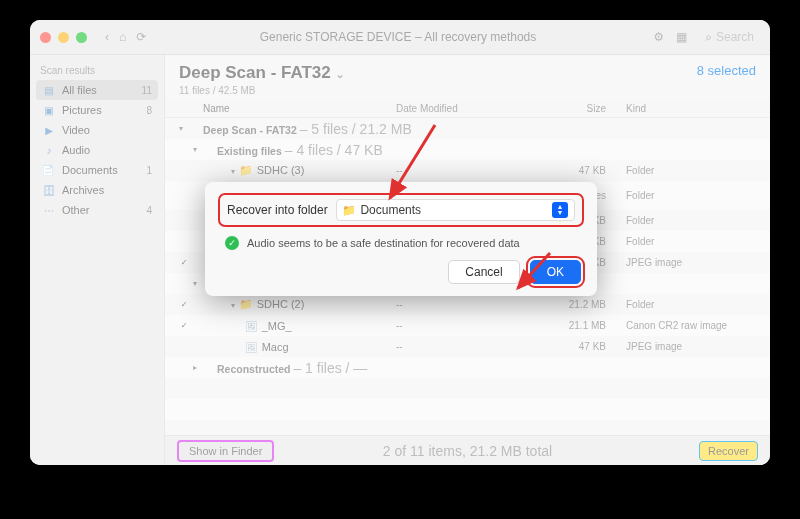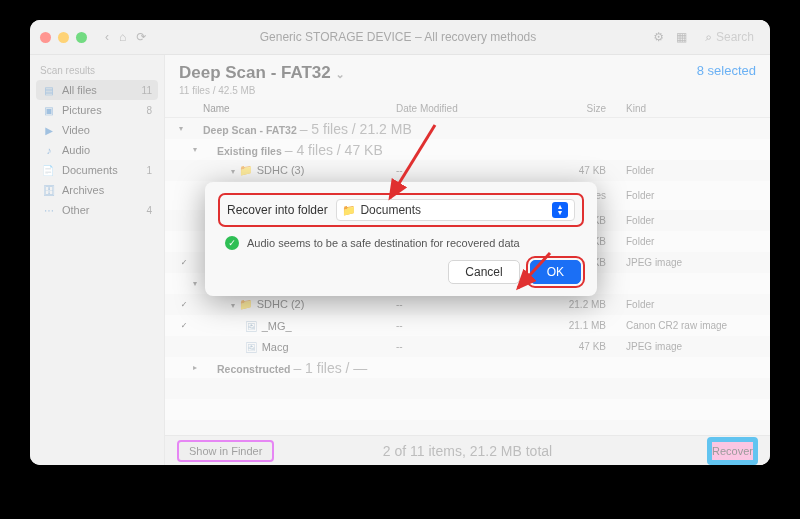--- a/index.html
+++ b/index.html
@@ -41,21 +41,21 @@
 .indent1{padding-left:14px}.indent2{padding-left:28px}.indent3{padding-left:42px}
 .folder-ico{color:#66a8e6;font-size:11px;margin-right:4px}
 .file-ico{color:#9cb4c8;font-size:10px;margin-right:4px}
 .grp{font-weight:600;color:#7d7d7d;font-size:10.5px}
 .grp .light{font-weight:400;font-size:14px;color:#a0a0a0}
 .c-name .txt{white-space:nowrap;overflow:hidden;text-overflow:ellipsis}
 .c-date,.c-size,.c-kind{font-size:10px;color:#8a8a8a}
 .footer{height:30px;border-top:1px solid #ddd;background:#ececec;display:flex;align-items:center;padding:0 12px;font-size:11px;color:#6e6e6e}
 .footer .status{position:absolute;left:0;right:0;text-align:center;font-size:14px;color:#9a9a9a}
 .footer .left-btn{background:#e7e7e7;border:2px solid #d946ef;border-radius:4px;padding:3px 10px;font-size:11px;position:relative;z-index:2}
-.footer .recover{margin-left:auto;background:#f9a8d4;border:5px solid #0ea5e9;border-radius:4px;padding:3px 0;color:#666;position:relative;z-index:2}
+.footer .recover{margin-left:auto;background:#fde047;border:1px solid #0ea5e9;border-radius:4px;padding:3px 8px;color:#666;position:relative;z-index:2}
 
 .modal{position:absolute;left:205px;top:182px;width:360px;background:#f8f8f8;border-radius:8px;box-shadow:0 6px 30px rgba(0,0,0,.35);z-index:20;padding:14px 16px 12px;font-size:12px;color:#3b3b3b}
 .picker-row{display:flex;align-items:center;gap:8px;padding:3px 6px}
 .picker-row .lbl{font-size:12px;color:#333}
 .picker{flex:1;display:flex;align-items:center;background:#fff;border:1px solid #dcdcdc;border-radius:4px;padding:2px 6px;font-size:12px;position:relative}
 .picker .arrows{margin-left:auto;width:16px;height:16px;border-radius:3px;background:#0a62ff;color:#fff;font-size:8px;display:flex;flex-direction:column;align-items:center;justify-content:center;line-height:6px}
 .hl-red{outline:2px solid #e03030;outline-offset:1px;border-radius:4px}
 .safe-row{display:flex;align-items:center;gap:8px;margin:12px 4px 4px;font-size:11px;color:#555}
 .check-ico{width:14px;height:14px;border-radius:50%;background:#2fbf55;color:#fff;font-size:9px;display:flex;align-items:center;justify-content:center}
 .btn-row{display:flex;justify-content:flex-end;gap:10px;margin-top:10px}

